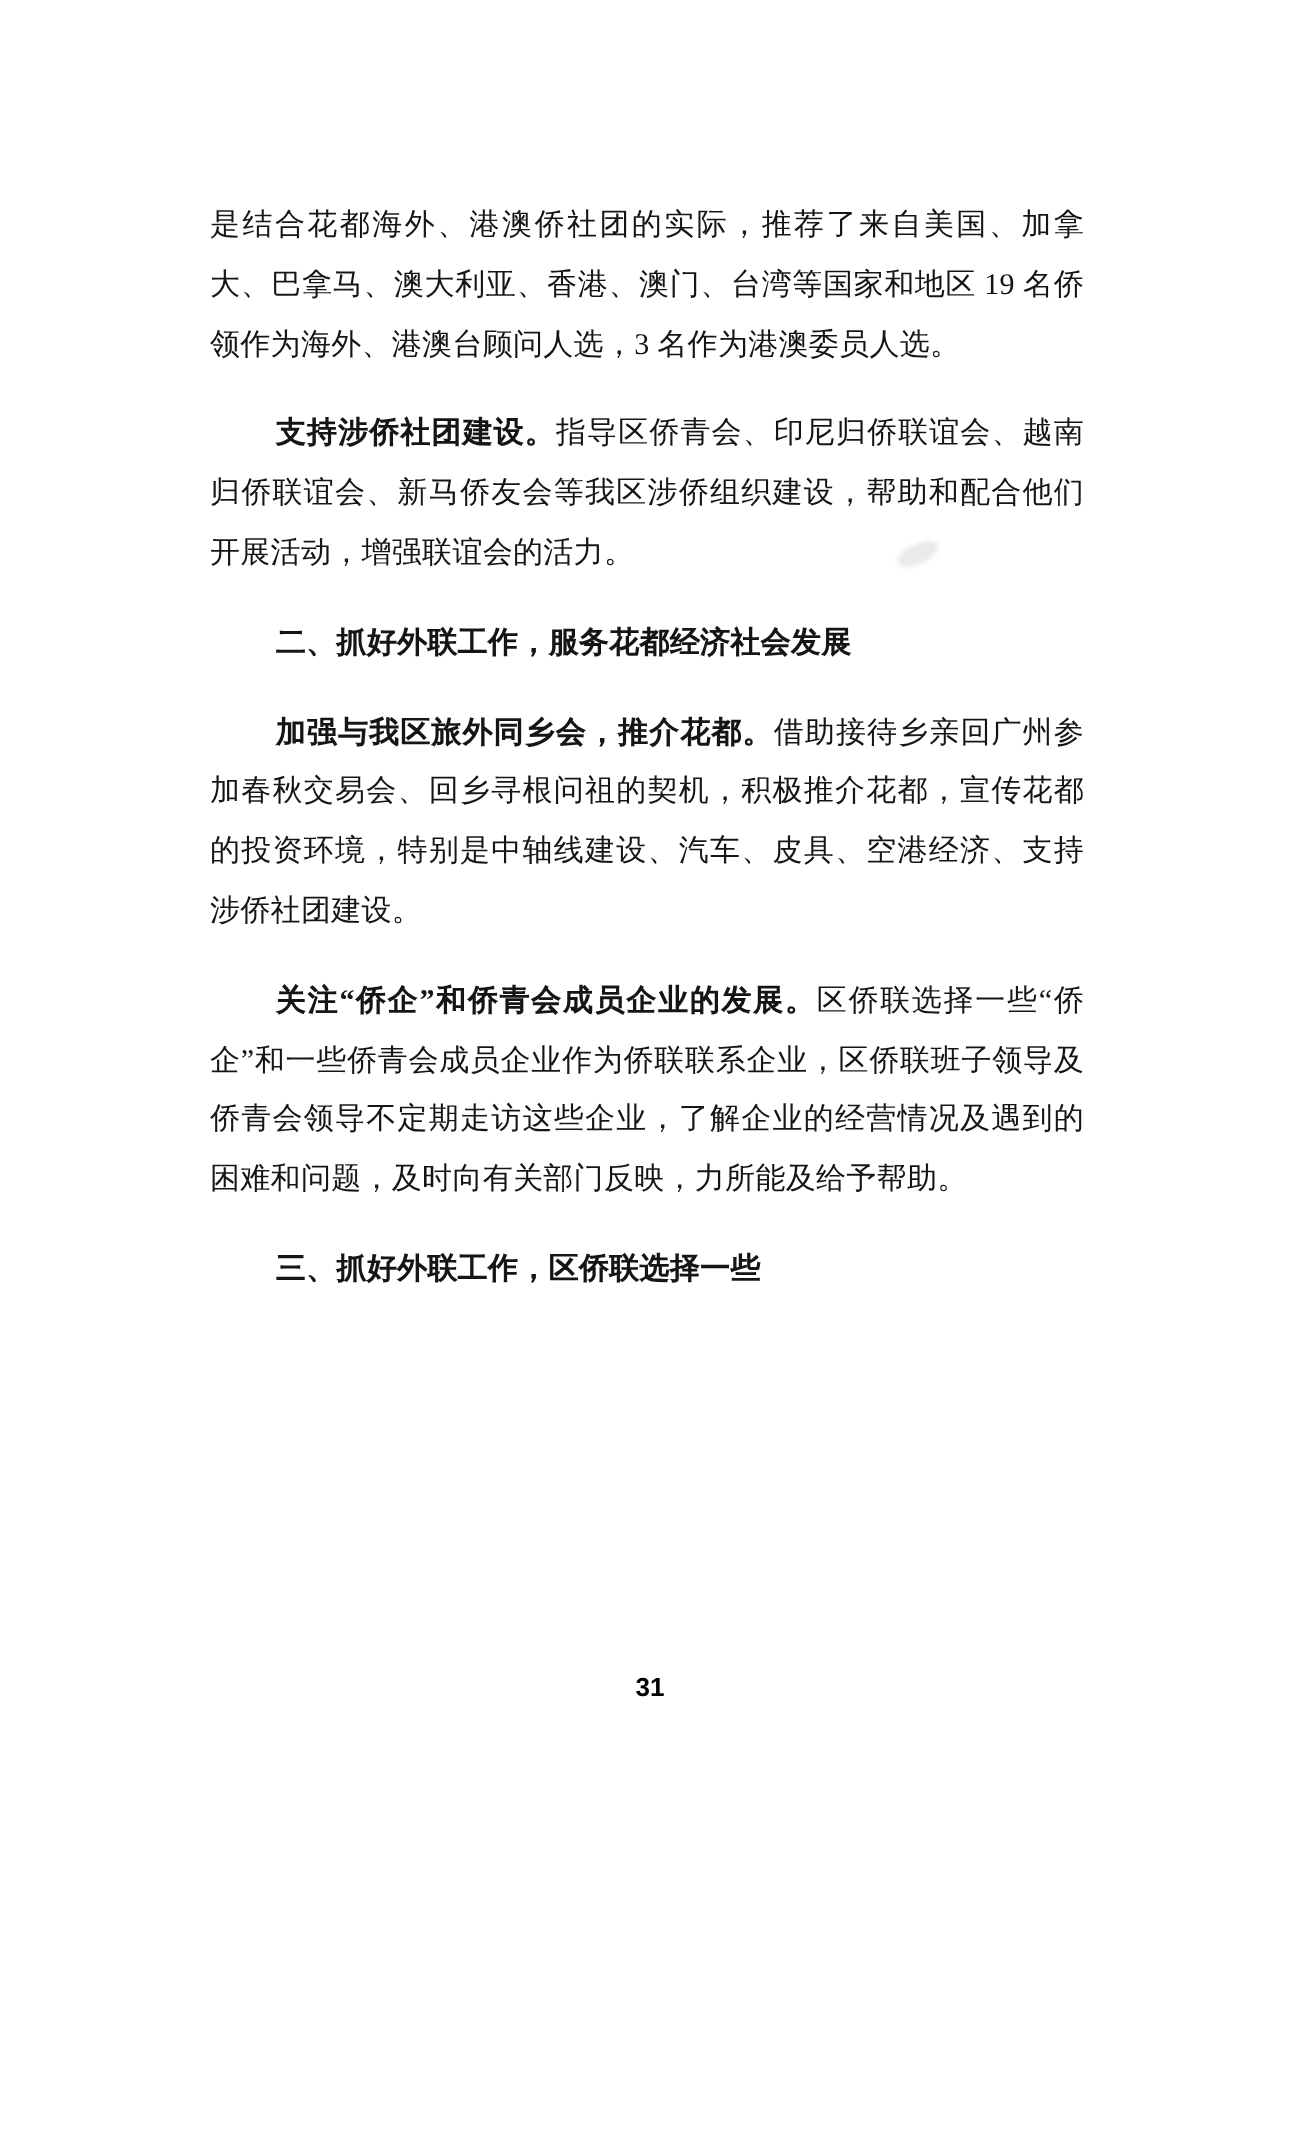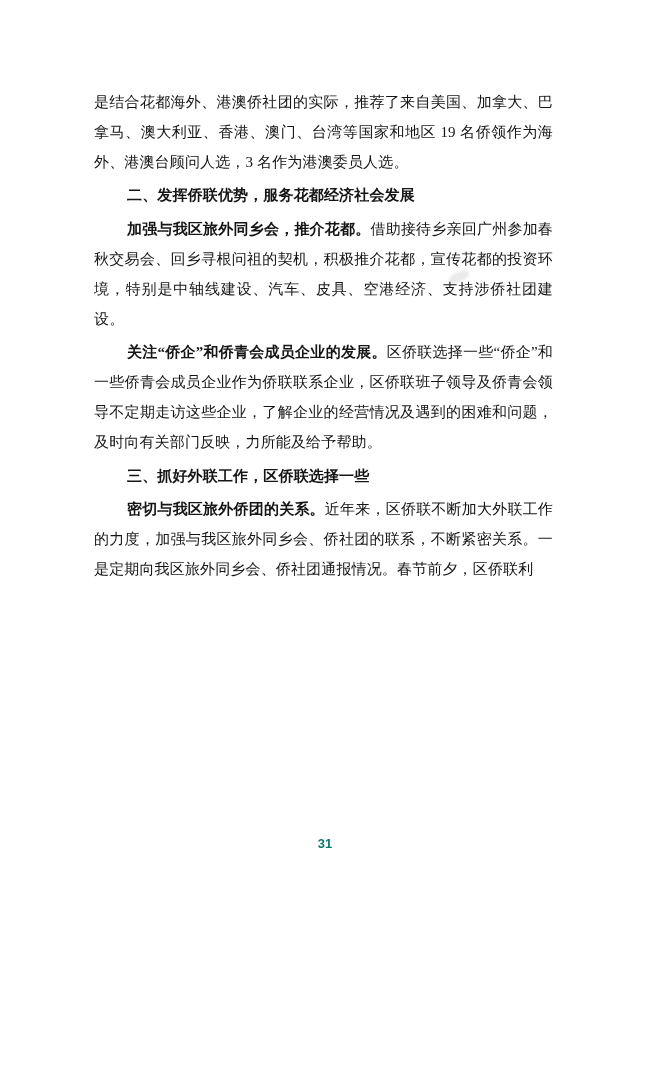--- a/index.html
+++ b/index.html
@@ -20,42 +20,42 @@
     position: absolute;
     left: 90px;
     top: 84px;
     width: 467px;
     font-size: 15px;
     letter-spacing: 0.15px;
     line-height: 29.8px;
     text-align: justify;
   }
   .para {
-    margin: 4px;
+    margin: 15px;
     text-indent: 2.2em;
   }
   .para.no-indent {
     text-indent: 0;
   }
   .para .lead {
     font-weight: bold;
   }
   .para.heading {
     font-weight: bold;
   }
   .page-number {
     position: absolute;
     top: 836px;
     left: 0;
     width: 100%;
     text-align: center;
     font-size: 13px;
     font-weight: bold;
     font-family: "Liberation Sans", "DejaVu Sans", sans-serif;
-    color: #0f766e;
+    color: #000000;
   }
   .scan-smudge {
     position: absolute;
     left: 448px;
     top: 272px;
     width: 22px;
     height: 10px;
     background: #d9d9d9;
     border-radius: 50%;
     transform: rotate(-25deg);
@@ -66,29 +66,29 @@
 </head>
 <body>
 
 <div class="page">
   <div class="scan-smudge"></div>
 
   <div class="text-block">
 
     <p class="para no-indent"><span class="lead"></span><span>是结合花都海外、港澳侨社团的实际，推荐了来自美国、加拿大、巴拿马、澳大利亚、香港、澳门、台湾等国家和地区 19 名侨领作为海外、港澳台顾问人选，3 名作为港澳委员人选。</span></p>
 
+    <p class="para"><span class="lead">支持涉侨社团建设。</span><span>指导区侨青会、印尼归侨联谊会、越南归侨联谊会、新马侨友会等我区涉侨组织建设，帮助和配合他们开展活动，增强联谊会的活力。</span></p>
 
-    <p class="para heading"><span>二、发挥侨联优势，服务花都经济社会发展</span></p>
+    <p class="para heading"><span>二、抓好外联工作，服务花都经济社会发展</span></p>
 
     <p class="para"><span class="lead">加强与我区旅外同乡会，推介花都。</span><span>借助接待乡亲回广州参加春秋交易会、回乡寻根问祖的契机，积极推介花都，宣传花都的投资环境，特别是中轴线建设、汽车、皮具、空港经济、支持涉侨社团建设。</span></p>
 
     <p class="para"><span class="lead">关注“侨企”和侨青会成员企业的发展。</span><span>区侨联选择一些“侨企”和一些侨青会成员企业作为侨联联系企业，区侨联班子领导及侨青会领导不定期走访这些企业，了解企业的经营情况及遇到的困难和问题，及时向有关部门反映，力所能及给予帮助。</span></p>
 
 
     <p class="para heading"><span>三、抓好外联工作，区侨联选择一些</span></p>
 
 
-    <p class="para"><span class="lead">密切与我区旅外侨团的关系。</span><span>近年来，区侨联不断加大外联工作的力度，加强与我区旅外同乡会、侨社团的联系，不断紧密关系。一是定期向我区旅外同乡会、侨社团通报情况。春节前夕，区侨联利</span></p>
 
   </div>
 
   <div class="page-number">31</div>
 </div>
 
 </body></html>

